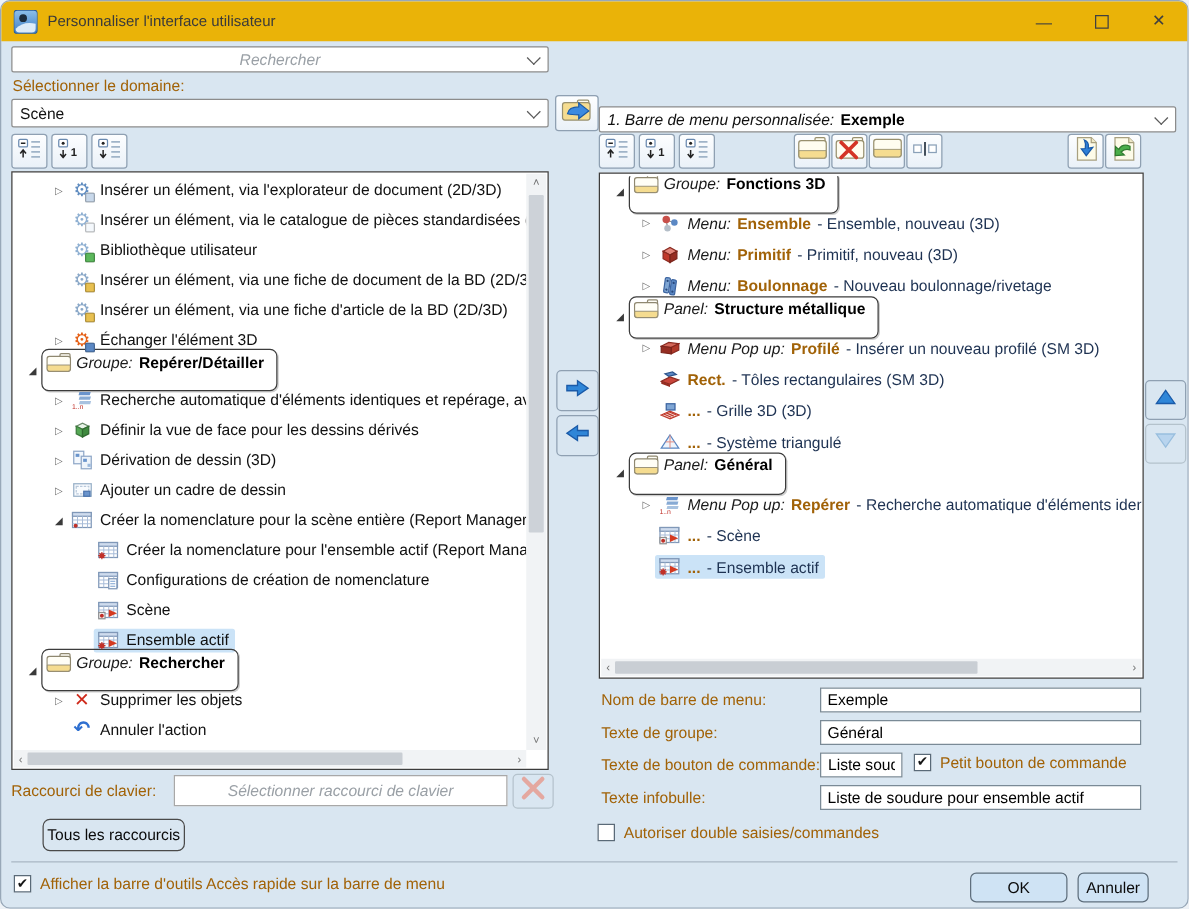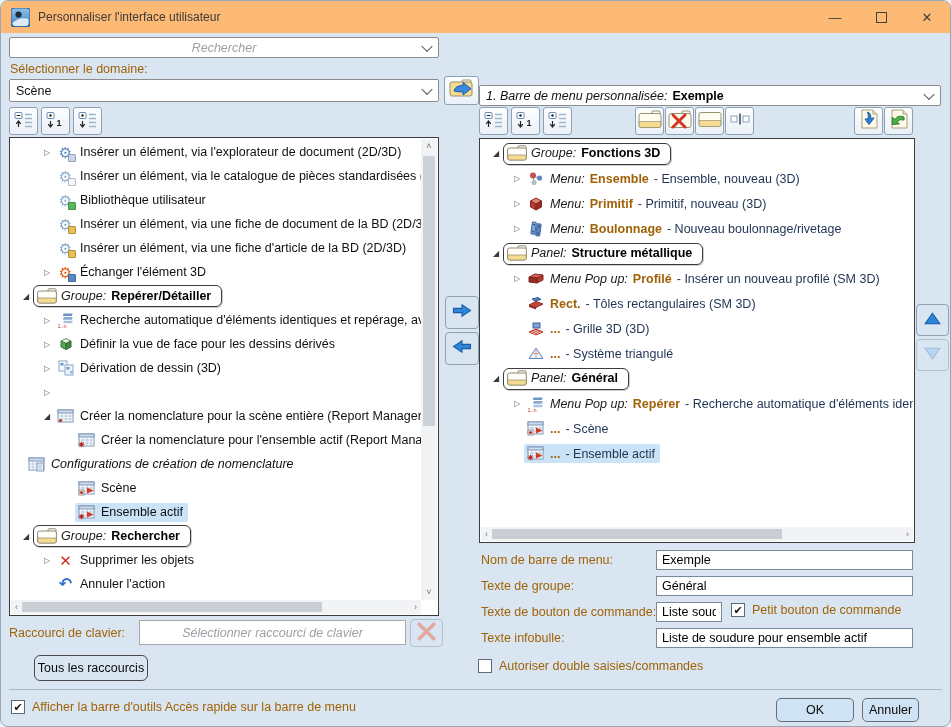--- a/index.html
+++ b/index.html
@@ -1,17 +1,17 @@
 <!DOCTYPE html>
 <html><head>
 <meta charset="utf-8">
 <style>
   html,body{margin:0;padding:0;background:#eef2f6;font-family:"Liberation Sans","DejaVu Sans",sans-serif;}
   .win{position:relative;width:951px;height:727px;background:#d9e6f1;border:1px solid #98a8b8;border-radius:8px;overflow:hidden;box-sizing:border-box;}
-  .titlebar{position:absolute;left:0;top:0;width:100%;height:32px;background:#fdba74;display:flex;align-items:center;}
+  .titlebar{position:absolute;left:0;top:0;width:100%;height:32px;background:#eab308;display:flex;align-items:center;}
   .appicon{margin-left:10px;width:19px;height:19px;flex:0 0 auto;}
   .title{margin-left:8px;font-size:12px;color:#3a3a3a;}
   .winbtns{position:absolute;right:0;top:0;height:32px;display:flex;}
   .wbtn{width:46px;height:32px;display:flex;align-items:center;justify-content:center;color:#404040;font-size:13px;}
   .wbtn .sq{width:9px;height:9px;border:1px solid #404040;display:inline-block;}
   label,.lbl{font-size:12.5px;color:#a16207;}
   
   .combo{position:absolute;background:#fff;border:1px solid #8c8c8c;border-radius:2px;display:flex;align-items:center;box-sizing:border-box;font-size:12.5px;}
   .combo .chev{position:absolute;right:7px;top:50%;width:7px;height:7px;border-right:1.4px solid #5a5a5a;border-bottom:1.4px solid #5a5a5a;transform:translateY(-70%) rotate(45deg);}
   .ph{width:100%;text-align:center;font-style:italic;color:#9aa0a6;}
@@ -25,21 +25,21 @@
   
   .tree{position:absolute;background:#fff;border:1px solid #3c3c3c;box-sizing:border-box;overflow:hidden;}
   .rows{position:absolute;left:1px;top:2px;right:17px;bottom:15px;overflow:hidden;}
   .rows.nov{right:1px;}
   .trow{display:flex;align-items:center;height:24px;white-space:nowrap;}
   .rows.rh .trow{height:25px;}
   .exp{width:14px;flex:0 0 auto;display:inline-flex;justify-content:center;font-size:8px;color:#6e6e6e;}
   .exp.open{color:#3a3a3a;}
   .rbody{display:inline-flex;align-items:center;padding:1px 5px 1px 1px;border-radius:2px;}
   .rbody.sel{background:#cbe3f7;}
-  .rbody.gbox{border:1px solid #3c3c3c;border-radius:6px;padding:1px 10px 2px 2px;box-shadow:1px 1px 0 rgba(60,60,60,.25);}
+  .rbody.gbox{border:1px solid #3c3c3c;border-radius:6px;padding:1px 10px 14px 2px;box-shadow:1px 1px 0 rgba(60,60,60,.25);}
   .ticon{width:21px;height:17px;display:inline-flex;align-items:center;justify-content:center;position:relative;margin-right:4px;flex:0 0 auto;}
   .gly{font-size:15px;line-height:1;}
   .ov{position:absolute;right:0;bottom:-1px;width:6px;height:6px;border-radius:1.5px;border:1px solid rgba(0,0,0,.25);}
   .pre{font-style:italic;margin-right:5px;font-size:12.5px;color:#1a1a1a;}
   .nm{font-weight:bold;font-size:12.5px;}
   .bl{color:#a16207;}.nb{color:#000;}
   .tx{font-size:12.5px;color:#101010;}
   .ds{font-size:12.5px;color:#1e3252;margin-left:5px;}
   
   .vscroll{position:absolute;top:1px;right:1px;bottom:15px;width:16px;background:#f1f3f5;display:flex;flex-direction:column;align-items:center;}
@@ -244,20 +244,30 @@
                 <rect x="7" y="5" width="8" height="10" fill="#eef4fb" stroke="#90a8c8"></rect>
                 <rect x="8.5" y="7" width="3" height="2.5" fill="#6a94cc"></rect>
                 <rect x="12" y="11" width="2.5" height="2.5" fill="#9ab8dc"></rect>
               </svg>
             </span>
             <span class="tx">Dérivation de dessin (3D)</span>
           </span>
         </div>
         <div class="trow" style="padding-left: 29px;">
           <span class="exp">▷</span>
+          <span class="rbody">
+            <span class="ticon">
+              <svg width="16" height="16" viewBox="0 0 16 16">
+                <rect x="1" y="3" width="14" height="10" fill="#f8fbfe" stroke="#98b0c8"></rect>
+                <rect x="3" y="5" width="10" height="6" fill="none" stroke="#b8c8da" stroke-dasharray="2 1"></rect>
+                <rect x="9" y="9" width="5" height="4" fill="#6a94cc" stroke="#4a74ac"></rect>
+              </svg>
+            </span>
+            <span class="tx">Ajouter un cadre de dessin</span>
+          </span>
         </div>
         <div class="trow" style="padding-left: 29px;">
           <span class="exp open">◢</span>
           <span class="rbody">
             <span class="ticon">
               <svg width="17" height="15" viewBox="0 0 17 15">
                 <rect x="1" y="1" width="15" height="12" fill="#fff" stroke="#8098b8"></rect>
                 <rect x="1" y="1" width="15" height="3" fill="#cfdcee" stroke="#8098b8"></rect>
                 <path d="M1 7 h15 M1 10 h15 M5 4 v9 M9 4 v9 M13 4 v9" stroke="#a8bcd8" stroke-width="0.8"></path>
                 <circle cx="3.5" cy="11.5" r="1.6" fill="#c03028"></circle>
@@ -274,21 +284,21 @@
                 <rect x="1" y="1" width="15" height="12" fill="#fff" stroke="#8098b8"></rect>
                 <rect x="1" y="1" width="15" height="3" fill="#cfdcee" stroke="#8098b8"></rect>
                 <path d="M1 7 h15 M1 10 h15 M5 4 v9 M9 4 v9 M13 4 v9" stroke="#a8bcd8" stroke-width="0.8"></path>
                 <circle cx="3.5" cy="11.5" r="2" fill="#c03028"></circle>
                 <path d="M3.5 8.6 v5.8 M0.6 11.5 h5.8 M1.5 9.5 l4 4 M5.5 9.5 l-4 4" stroke="#c03028" stroke-width="0.9"></path>
               </svg>
             </span>
             <span class="tx">Créer la nomenclature pour l'ensemble actif (Report Manager)</span>
           </span>
         </div>
-        <div class="trow" style=" font-style: italic;">
+        <div class="trow" style="padding-left: 50px;">
           <span class="exp"></span>
           <span class="rbody">
             <span class="ticon">
               <svg width="17" height="15" viewBox="0 0 17 15">
                 <rect x="1" y="1" width="15" height="12" fill="#fff" stroke="#8098b8"></rect>
                 <rect x="1" y="1" width="15" height="3" fill="#cfdcee" stroke="#8098b8"></rect>
                 <path d="M1 7 h15 M1 10 h15 M5 4 v9 M9 4 v9 M13 4 v9" stroke="#a8bcd8" stroke-width="0.8"></path>
                 <rect x="9" y="6" width="6.5" height="8" fill="#fff" stroke="#8098b8"></rect>
                 <path d="M10.2 8 h4 M10.2 10 h4 M10.2 12 h4" stroke="#7aa0d0" stroke-width="0.8"></path>
               </svg>

